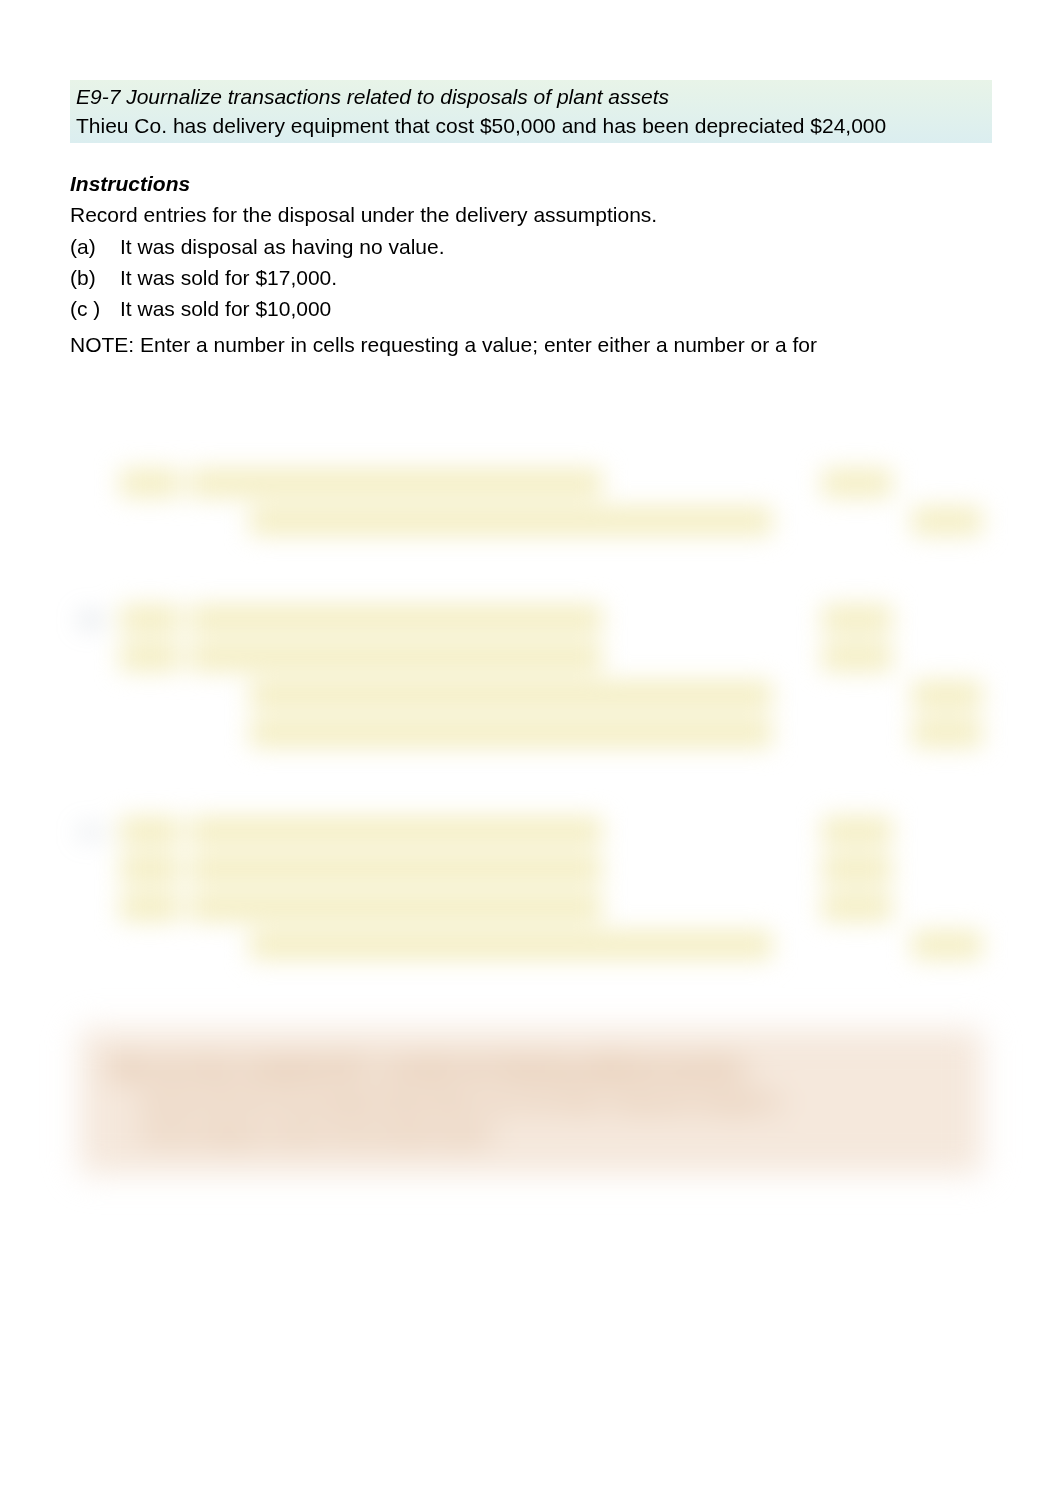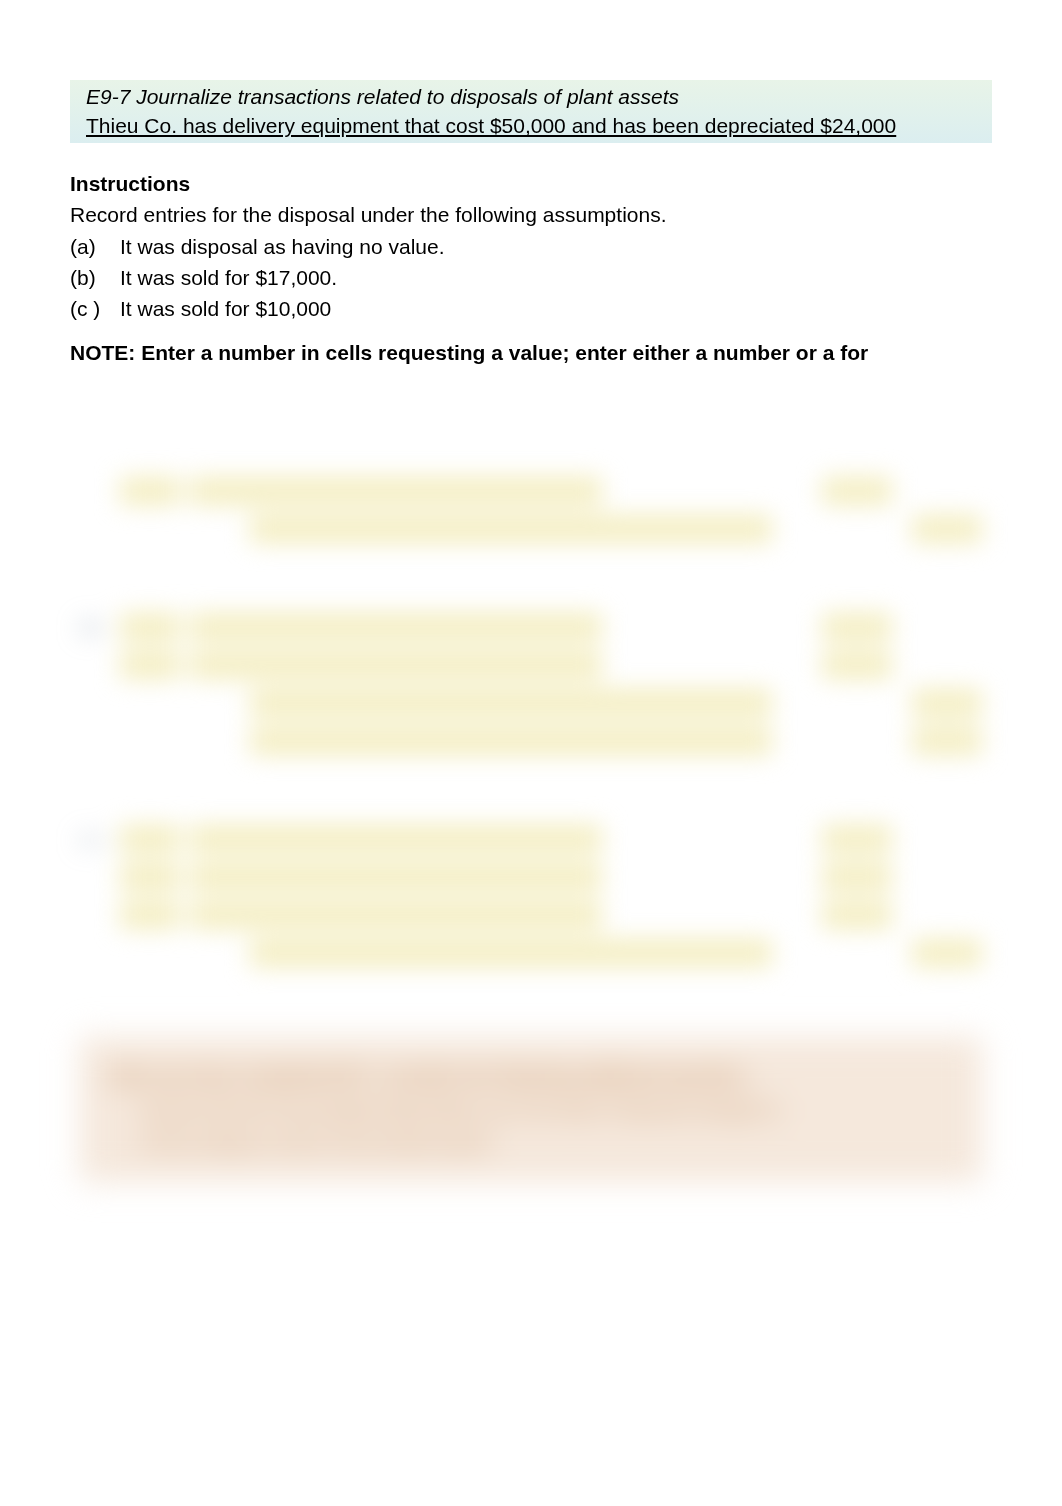--- a/index.html
+++ b/index.html
@@ -12,51 +12,51 @@
       background: #fff;
       width: 1062px;
       height: 1506px;
       padding: 80px 70px;
       font-size: 21px;
       color: #000;
       line-height: 1.4;
     }
     .header-block {
       background: linear-gradient(to bottom, #e8f4e8, #dbeef0);
-      padding: 2px 16px;
+      padding: 2px 6px;
       margin-bottom: 20px;
     }
     .title-line {
       font-style: italic;
     }
     .body-text {
       font-weight: normal;
-      text-decoration: underline;
     }
     .instructions-heading {
       font-weight: bold;
+      font-style: italic;
       margin-top: 26px;
     }
     .instruction-text {
       margin-top: 2px;
     }
     .option-row {
       display: flex;
       margin-top: 2px;
     }
     .option-label {
       width: 50px;
       flex-shrink: 0;
     }
     .option-text {
       flex: 1;
     }
     .note {
-      font-weight: bold;
-      margin-top: 14px;
+      font-weight: normal;
+      margin-top: 6px;
     }
     .blur-region {
       filter: blur(12px);
       margin-top: 110px;
       padding: 0 10px;
     }
     .entry-group {
       margin-bottom: 70px;
     }
     .entry-row {
@@ -110,21 +110,21 @@
   </style>
 </head>
 <body>
 
 <div class="header-block">
   <div class="title-line">E9-7  Journalize transactions related to disposals of plant assets</div>
   <div class="body-text">Thieu Co. has delivery equipment that cost $50,000 and has been depreciated $24,000</div>
 </div>
 
 <div class="instructions-heading">Instructions</div>
-<div class="instruction-text">Record entries for the disposal under the following assumptions.</div>
+<div class="instruction-text">Record entries for the disposal under the delivery assumptions.</div>
 
 <div class="option-row">
   <div class="option-label">(a)</div>
   <div class="option-text">It was disposal as having no value.</div>
 </div>
 <div class="option-row">
   <div class="option-label">(b)</div>
   <div class="option-text">It was sold for $17,000.</div>
 </div>
 <div class="option-row">

